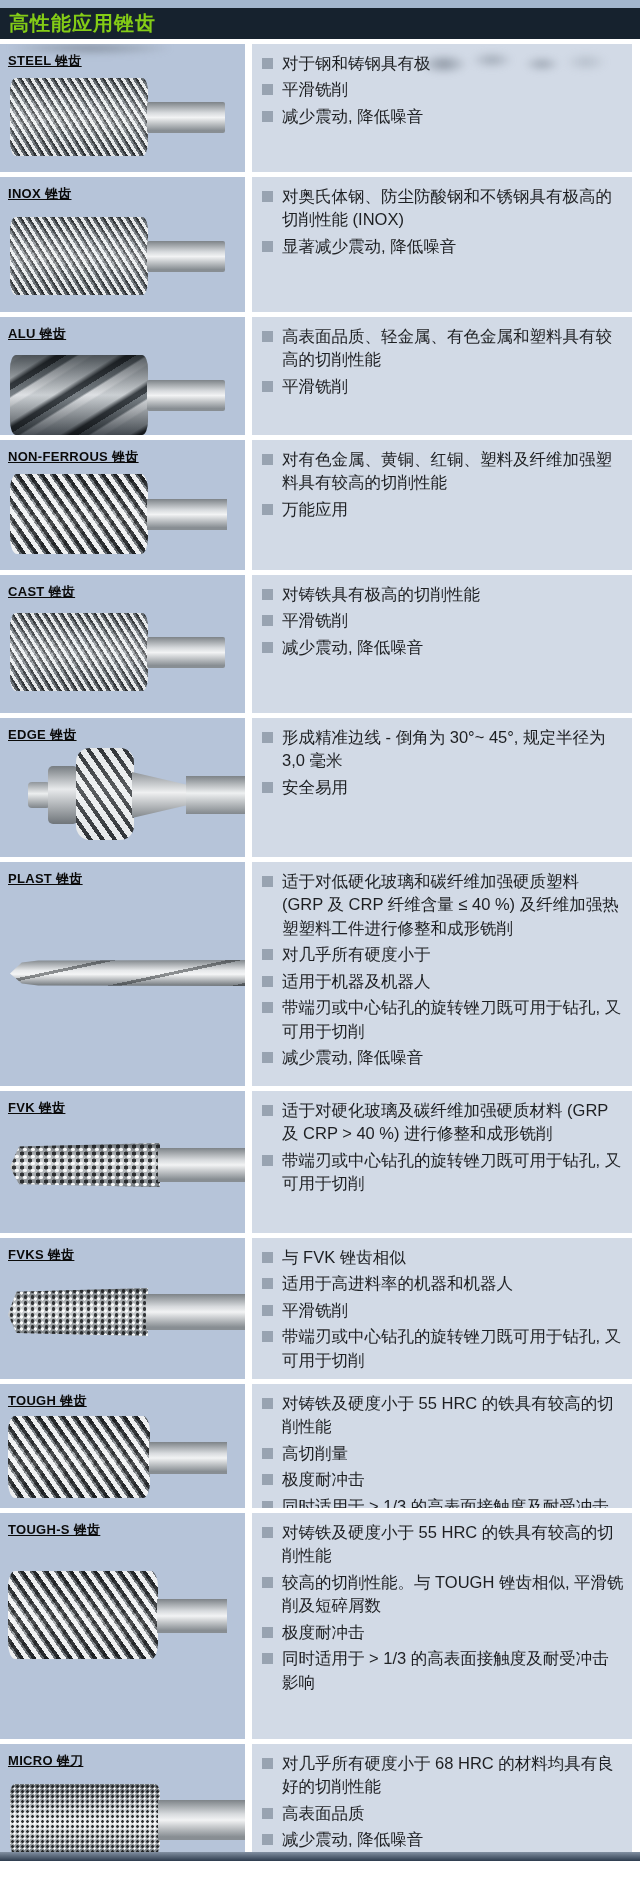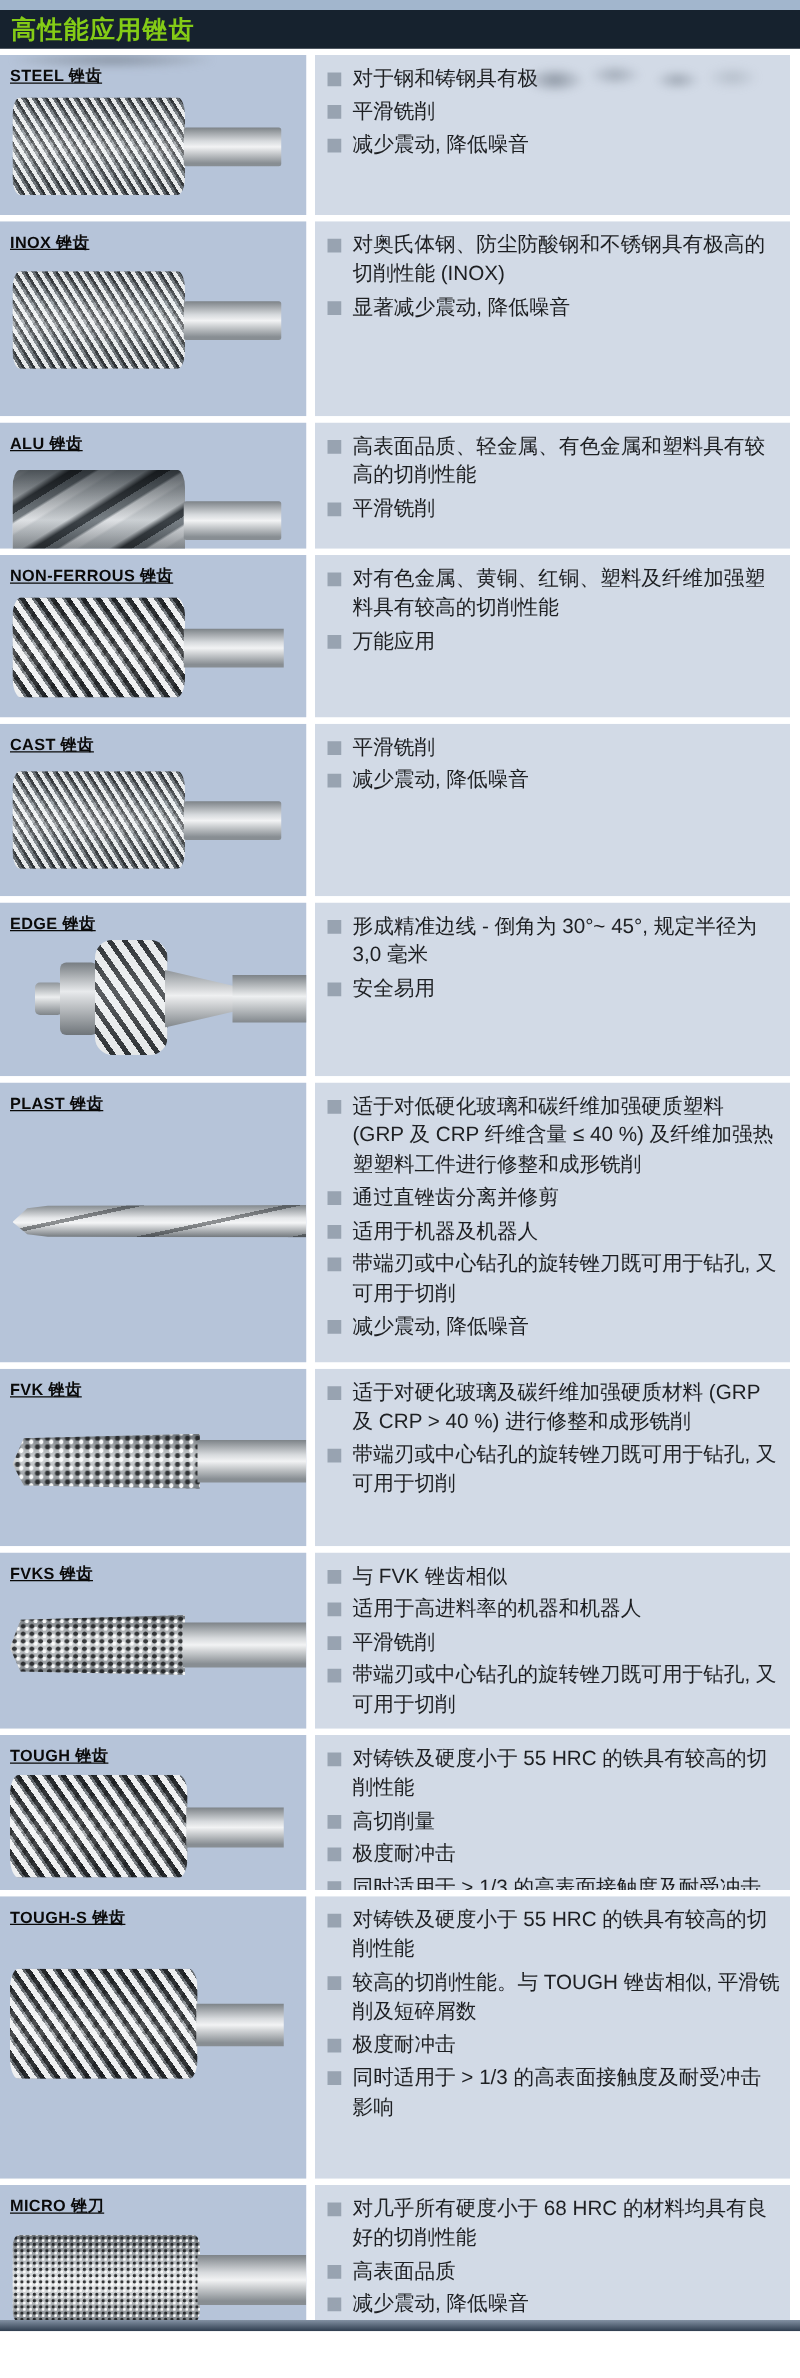--- a/index.html
+++ b/index.html
@@ -166,21 +166,21 @@
             <span class="btxt">平滑铣削</span>
           </li>
         <li>
             <span class="sq"></span>
             <span class="btxt">减少震动, 降低噪音</span>
           </li>
       </ul>
     </div>
   </section>
 
-  <section class="row" style="height:156px">
+  <section class="row" style="height:135px">
     <div class="cell left">
       <h2 class="rtitle">INOX 锉齿</h2>
       <div class="burr std" style="left:10px;top:40px">
         <div class="head head-base"></div>
         <div class="shank metal"></div>
       </div>
     </div>
     <div class="cell right">
       <ul class="bullets">
         <li>
@@ -188,21 +188,21 @@
             <span class="btxt">对奥氏体钢、防尘防酸钢和不锈钢具有极高的切削性能 (INOX)</span>
           </li>
         <li>
             <span class="sq"></span>
             <span class="btxt">显著减少震动, 降低噪音</span>
           </li>
       </ul>
     </div>
   </section>
 
-  <section class="row" style="height:101px">
+  <section class="row" style="height:118px">
     <div class="cell left">
       <h2 class="rtitle">ALU 锉齿</h2>
       <div class="burr alu" style="left:10px;top:38px">
         <div class="head"></div>
         <div class="shank metal"></div>
       </div>
     </div>
     <div class="cell right">
       <ul class="bullets">
         <li>
@@ -242,20 +242,24 @@
   <section class="row" style="height:138px">
     <div class="cell left">
       <h2 class="rtitle">CAST 锉齿</h2>
       <div class="burr std" style="left:10px;top:38px">
         <div class="head head-base"></div>
         <div class="shank metal"></div>
       </div>
     </div>
     <div class="cell right">
       <ul class="bullets">
+        <li>
+            <span class="sq"></span>
+            <span class="btxt">对铸铁具有极高的切削性能</span>
+          </li>
         <li>
             <span class="sq"></span>
             <span class="btxt">平滑铣削</span>
           </li>
         <li>
             <span class="sq"></span>
             <span class="btxt">减少震动, 降低噪音</span>
           </li>
       </ul>
     </div>
@@ -294,21 +298,21 @@
       </div>
     </div>
     <div class="cell right">
       <ul class="bullets">
         <li>
             <span class="sq"></span>
             <span class="btxt">适于对低硬化玻璃和碳纤维加强硬质塑料 (GRP 及 CRP 纤维含量 ≤ 40 %) 及纤维加强热塑塑料工件进行修整和成形铣削</span>
           </li>
         <li>
             <span class="sq"></span>
-            <span class="btxt">通过直锉齿分离并修剪</span>
+            <span class="btxt">对几乎所有硬度小于</span>
           </li>
         <li>
             <span class="sq"></span>
             <span class="btxt">适用于机器及机器人</span>
           </li>
         <li>
             <span class="sq"></span>
             <span class="btxt">带端刃或中心钻孔的旋转锉刀既可用于钻孔, 又可用于切削</span>
           </li>
         <li>

